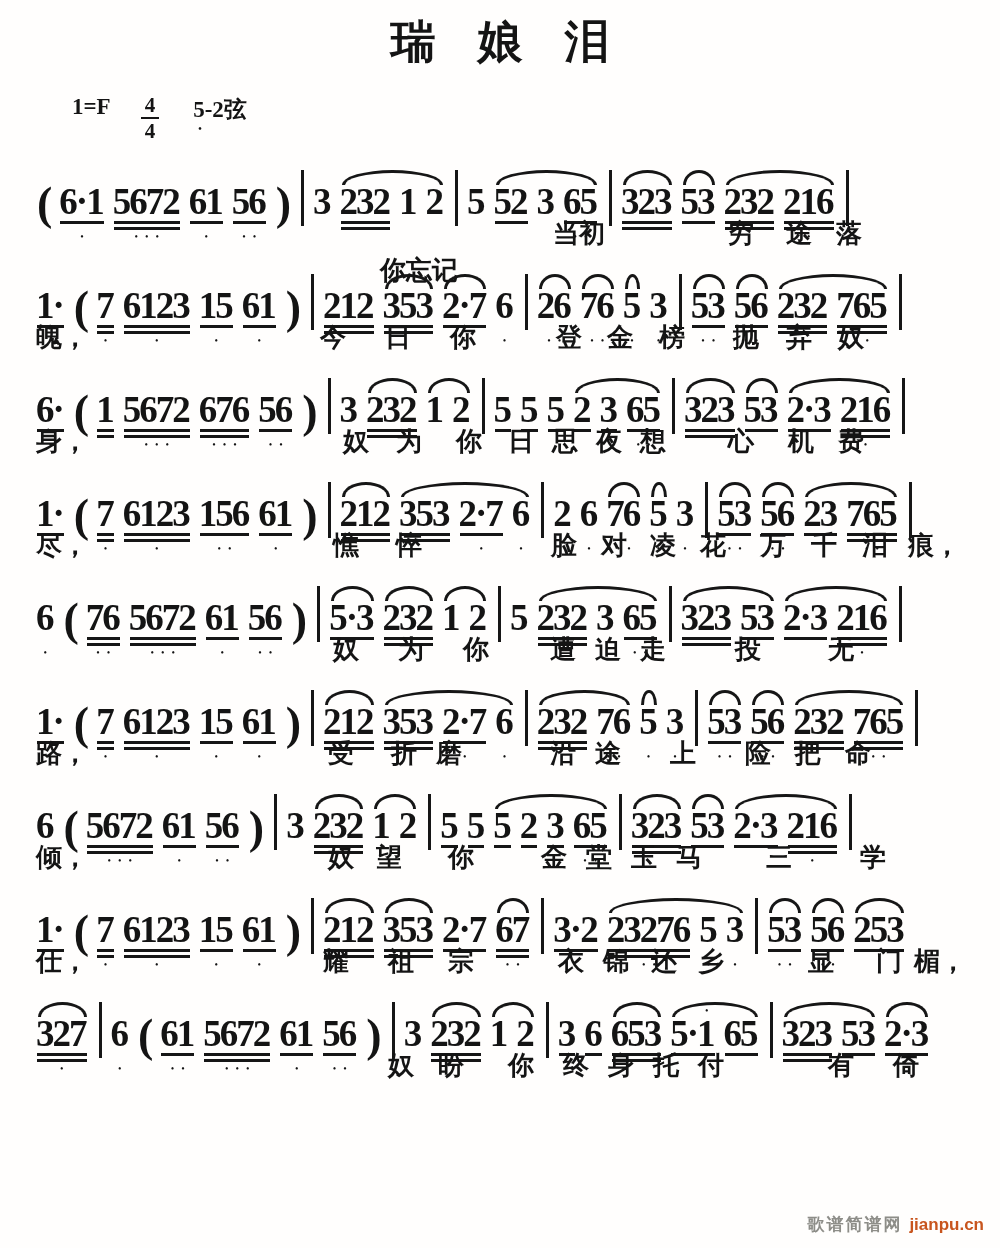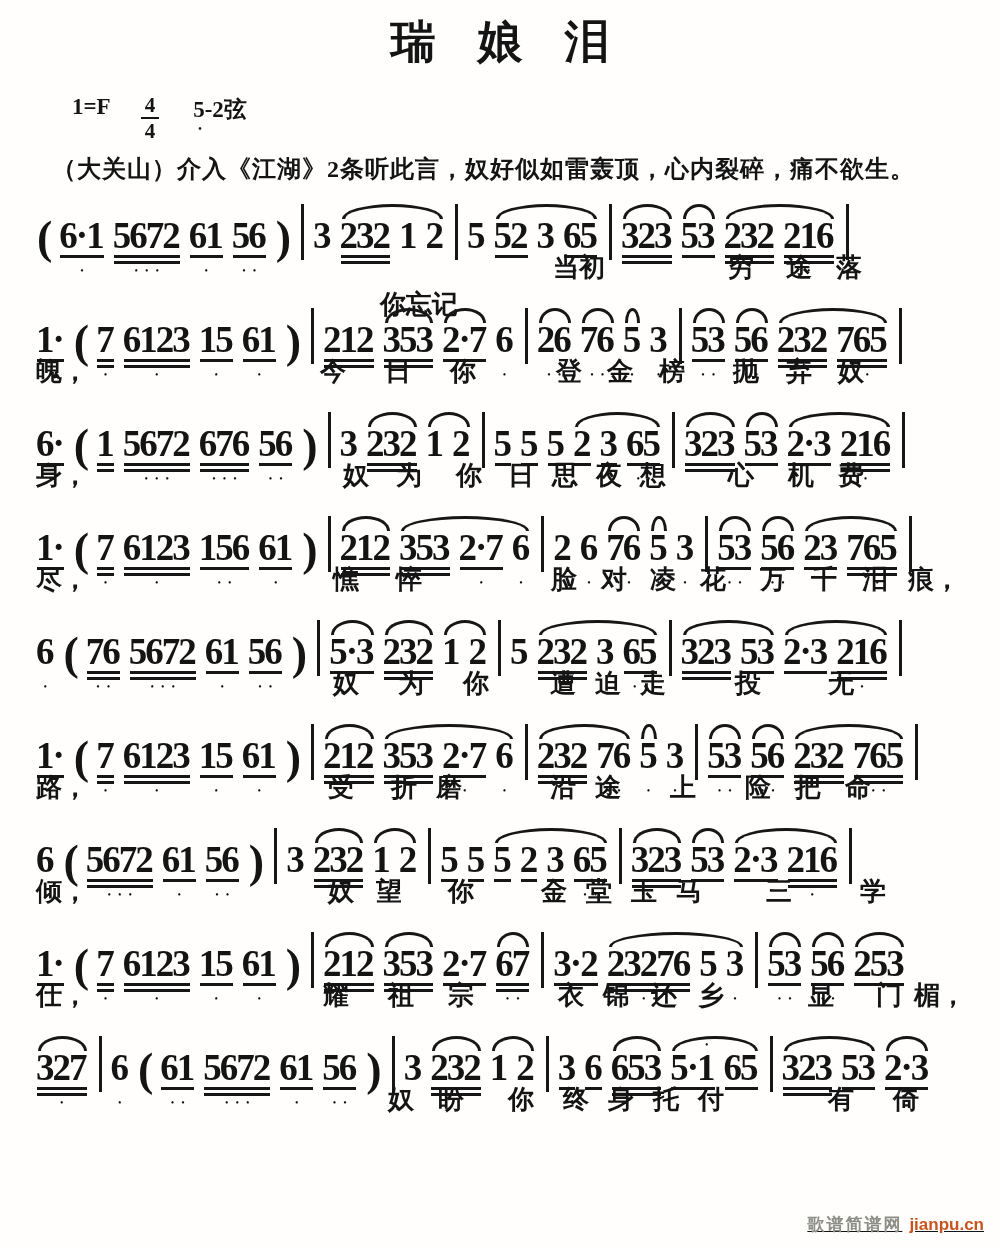--- a/index.html
+++ b/index.html
@@ -57,21 +57,21 @@
     vertical-align:-5px; line-height:1;
   }
   .bl {
     display:inline-block; width:3px; height:56px; background:#161616;
     margin:0 9px 0 3px; vertical-align:-12px;
   }
   .lyrics-row { position:absolute; left:0; top:62px; width:100%; height:40px; }
   .lyr { position:absolute; top:0; font-size:26px; font-weight:bold; white-space:nowrap; }
   
   .watermark { position:absolute; right:16px; bottom:12px; font-size:17px; font-weight:bold;
-    font-family:"Liberation Sans", sans-serif;text-decoration:underline; }
+    font-family:"Liberation Sans", sans-serif; }
   .wm-name { letter-spacing:2px; }
   .wm-url { margin-left:7px; letter-spacing:0; }
 </style>
 </head>
 <body>
 
 <div class="sheet">
 
   <div class="title">瑞娘泪</div>
 
@@ -80,21 +80,20 @@
     <span class="meter">
       <span class="num">4</span>
       <span class="den">4</span>
     </span>
     <span class="tuning">
       <span class="low"><span>5</span><span class="low-dot">•</span></span><span>-2弦</span>
     </span>
   </div>
 
   <div class="intro">
-    <div class="l1">（大关山）介入《江湖》2条听此言，奴好似如雷轰顶，心内裂碎，痛不欲生。</div>
   </div>
 
 
   <div class="score">
       <div class="score-line">
         <div class="notes-row"><span class="seg"><span class="pr">(</span></span><span class="seg"><span class="tok"><span class="txt">6·1</span><span class="ul u1"></span><span class="dts">•</span></span></span><span class="seg"><span class="tok"><span class="txt">5672</span><span class="ul u1"></span><span class="ul u2"></span><span class="dts">•••</span></span></span><span class="seg"><span class="tok"><span class="txt">61</span><span class="ul u1"></span><span class="dts">•</span></span></span><span class="seg"><span class="tok"><span class="txt">56</span><span class="ul u1"></span><span class="dts">••</span></span></span><span class="seg"><span class="pr">)</span></span><span class="bl"></span><span class="seg"><span class="tok"><span class="txt">3</span></span></span><span class="seg arc"><span class="tok"><span class="txt">232</span><span class="ul u1"></span><span class="ul u2"></span></span><span class="tok"><span class="txt">1</span></span><span class="tok"><span class="txt">2</span></span></span><span class="bl"></span><span class="seg"><span class="tok"><span class="txt">5</span></span></span><span class="seg arc"><span class="tok"><span class="txt">52</span><span class="ul u1"></span></span><span class="tok"><span class="txt">3</span></span><span class="tok"><span class="txt">65</span><span class="ul u1"></span><span class="dts">••</span></span></span><span class="bl"></span><span class="seg arc"><span class="tok"><span class="txt">323</span><span class="ul u1"></span><span class="ul u2"></span></span></span><span class="seg arc"><span class="tok"><span class="txt">53</span><span class="ul u1"></span></span></span><span class="seg arc"><span class="tok"><span class="txt">232</span><span class="ul u1"></span><span class="ul u2"></span></span><span class="tok"><span class="txt">216</span><span class="ul u1"></span><span class="ul u2"></span><span class="dts">•</span></span></span><span class="bl"></span></div>
         <div class="lyrics-row">
           <span class="lyr" style="left: 380px; margin-top: 37px;">你忘记</span>
           <span class="lyr" style="left: 553px;">当初</span>
           <span class="lyr" style="left: 728px;">穷</span>

